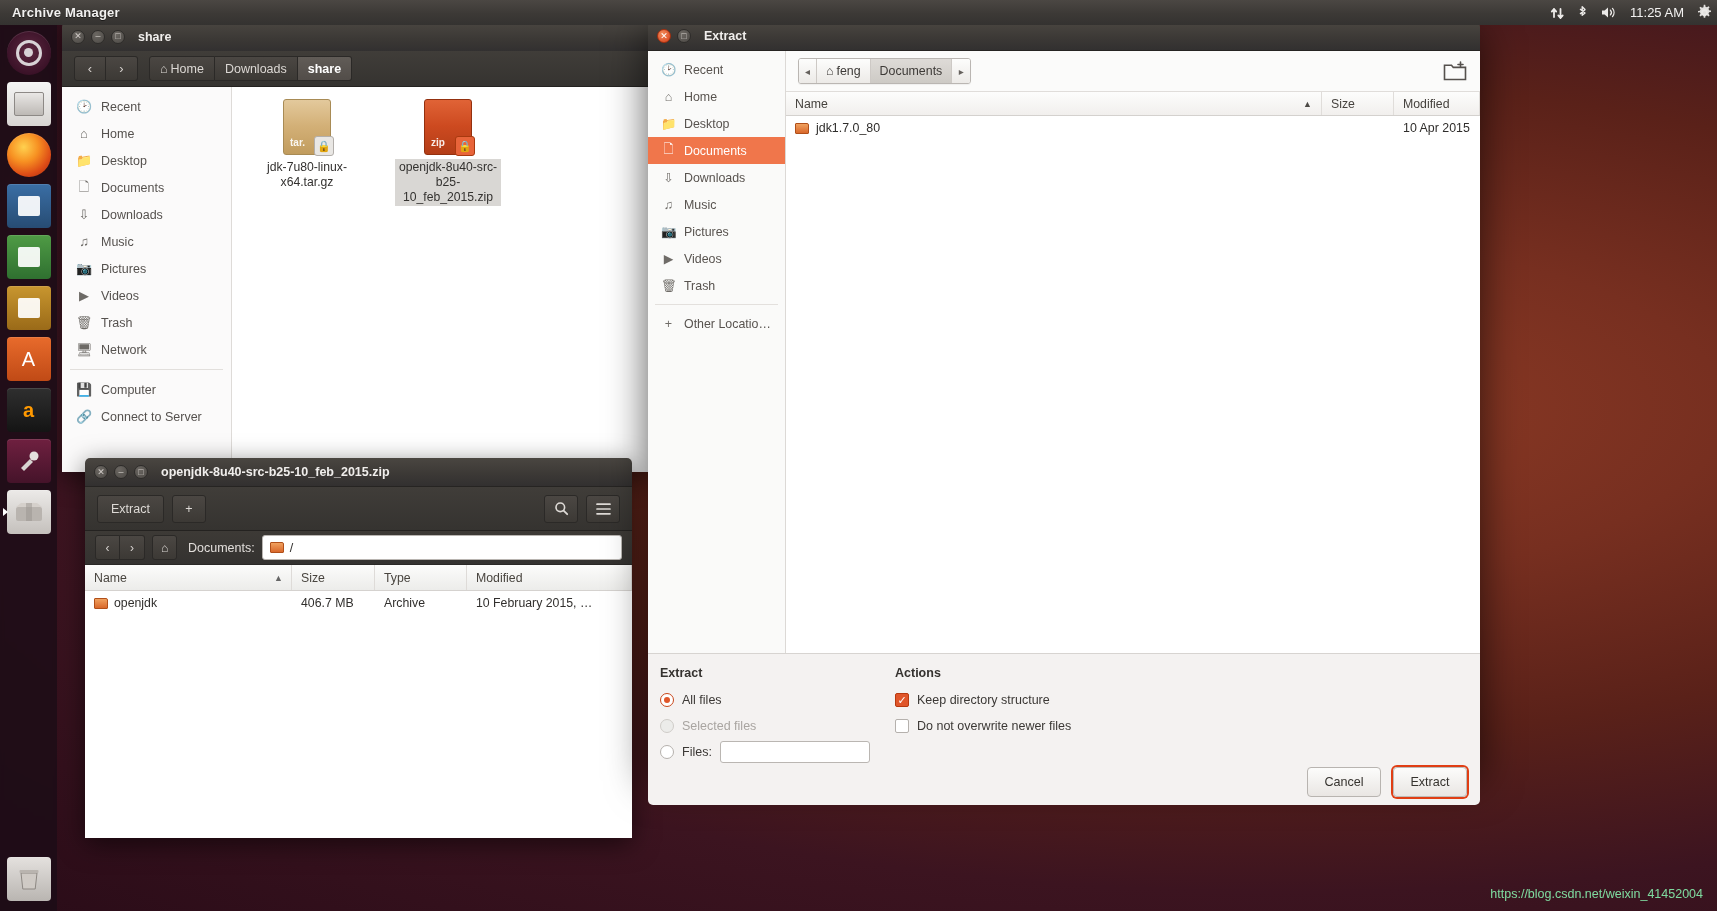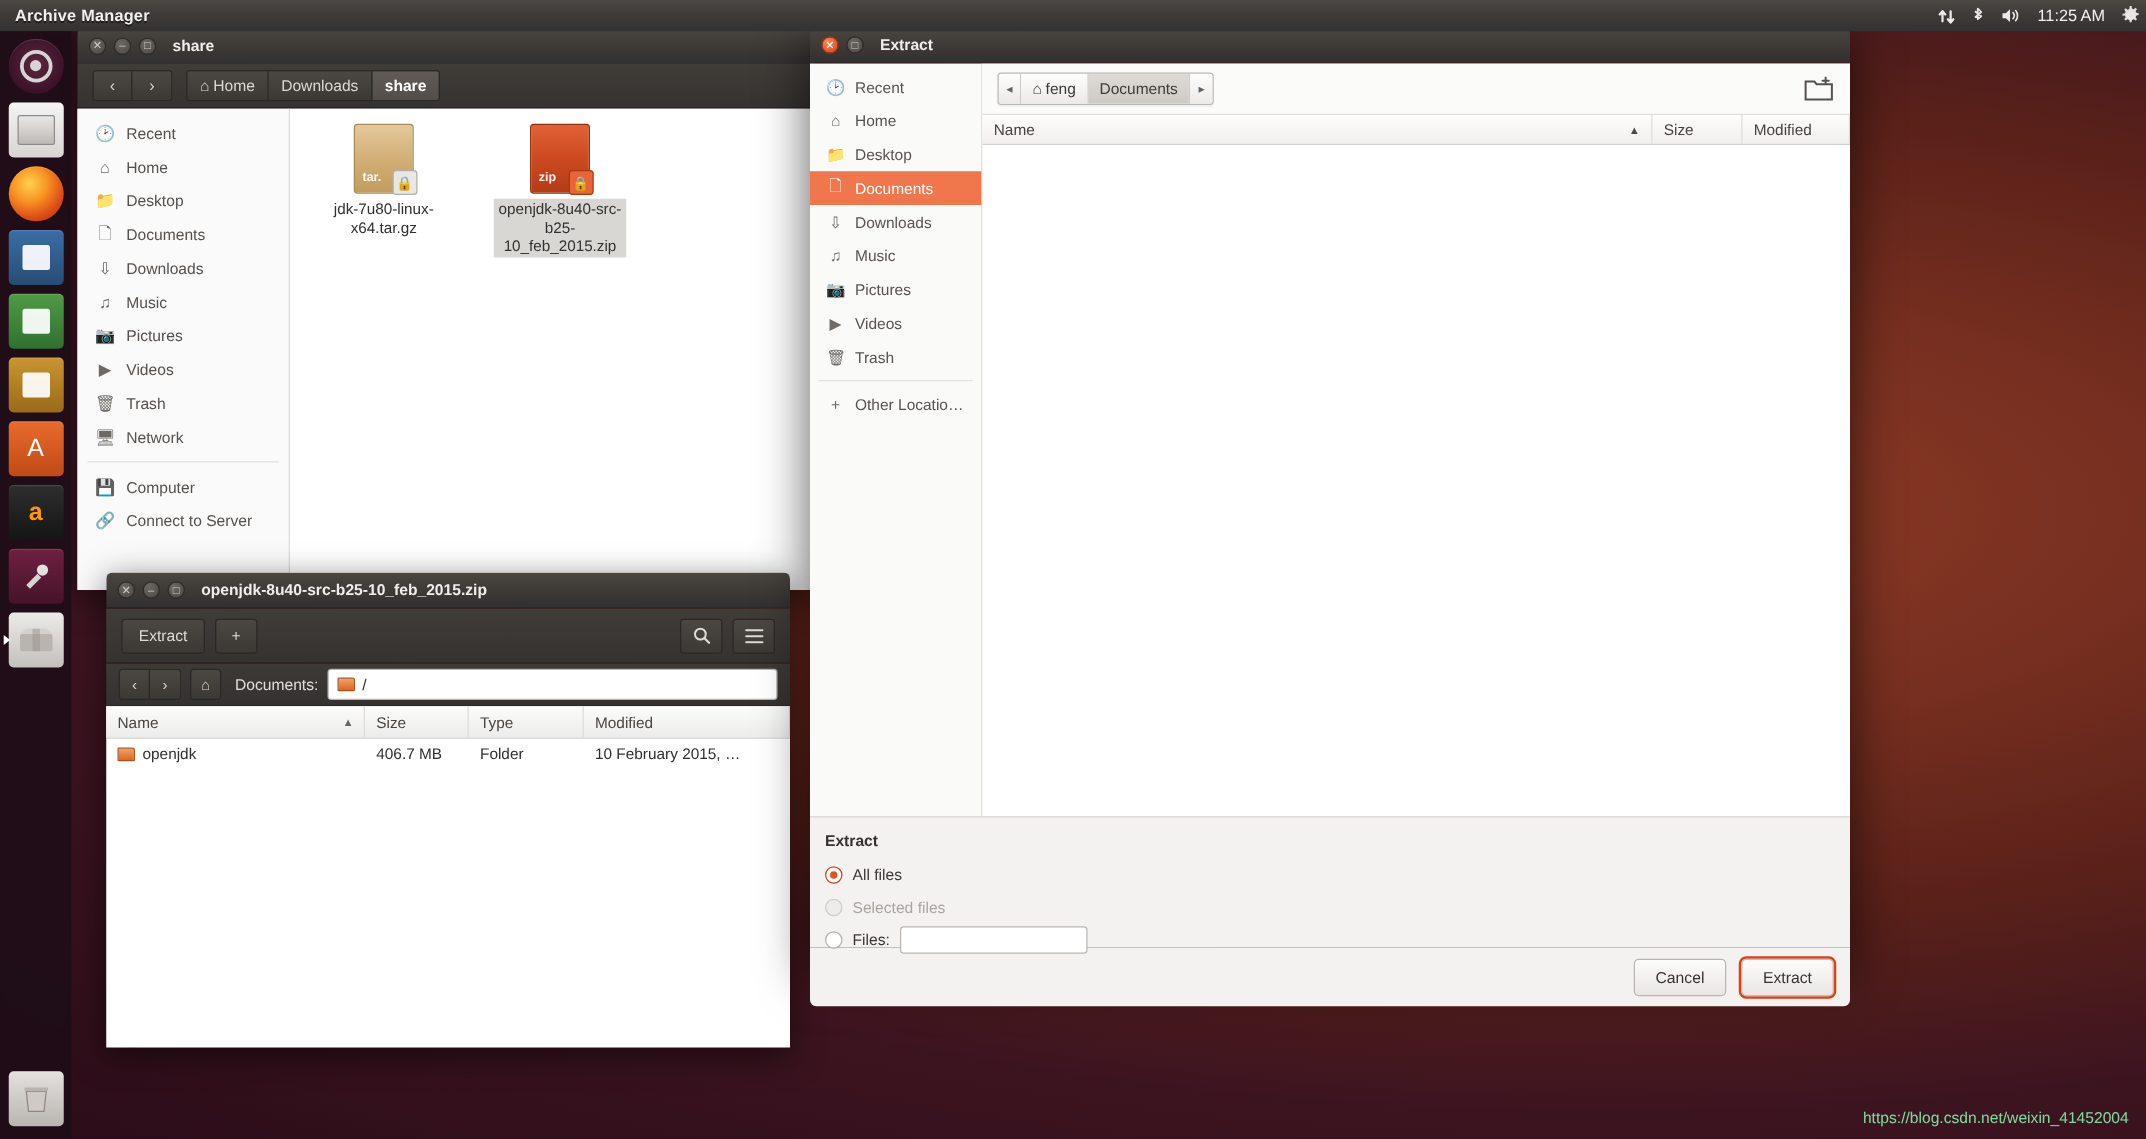--- a/index.html
+++ b/index.html
@@ -423,21 +423,21 @@
       <div class="c-size">Size</div>
       <div class="c-type">Type</div>
       <div class="c-mod">Modified</div>
     </div>
     <div class="am-row">
       <div class="c-name">
         <span class="mini-folder"></span>
         <span>openjdk</span>
       </div>
       <div class="c-size">406.7 MB</div>
-      <div class="c-type">Folder</div>
+      <div class="c-type">Archive</div>
       <div class="c-mod">10 February 2015, …</div>
     </div>
   </div>
 </div>
 
 <div class="win" id="extract-dlg">
   <div class="titlebar">
     <span class="wbtn close-active">✕</span>
     <span class="wbtn">□</span>
     <span class="wtitle">Extract</span>
@@ -509,40 +509,61 @@
 
       <div id="ex-cols">
         <div class="xc-name">
           <span>Name</span>
           <span style="font-size:9px;color:#4d4a46">▲</span>
         </div>
         <div class="xc-size">Size</div>
         <div class="xc-mod">Modified</div>
       </div>
 
+      <div id="ex-files">
+        <div class="ex-frow">
+          <div class="fn">
+            <span class="mini-folder"></span>
+            <span>jdk1.7.0_80</span>
+          </div>
+          <div class="fs"></div>
+          <div class="fm">10 Apr 2015</div>
+        </div>
+      </div>
     </div>
   </div>
 
   <div id="ex-options">
     <div class="opt-col left">
       <div class="opt-title">Extract</div>
       <div class="opt-row">
         <span class="radio on"></span>
         <span>All files</span>
       </div>
       <div class="opt-row disabled">
         <span class="radio dis"></span>
         <span>Selected files</span>
       </div>
       <div class="opt-row">
         <span class="radio"></span>
         <span>Files:</span>
         <span class="files-entry"></span>
       </div>
     </div>
+    <div class="opt-col" style="padding-left:15px;">
+      <div class="opt-title">Actions</div>
+      <div class="opt-row">
+        <span class="chk on">✓</span>
+        <span>Keep directory structure</span>
+      </div>
+      <div class="opt-row">
+        <span class="chk"></span>
+        <span>Do not overwrite newer files</span>
+      </div>
+    </div>
   </div>
 
   <div id="ex-actions">
     <div class="dbtn">Cancel</div>
     <div class="dbtn primary">Extract</div>
   </div>
 </div>
 
 <div id="watermark">https://blog.csdn.net/weixin_41452004</div>
 

